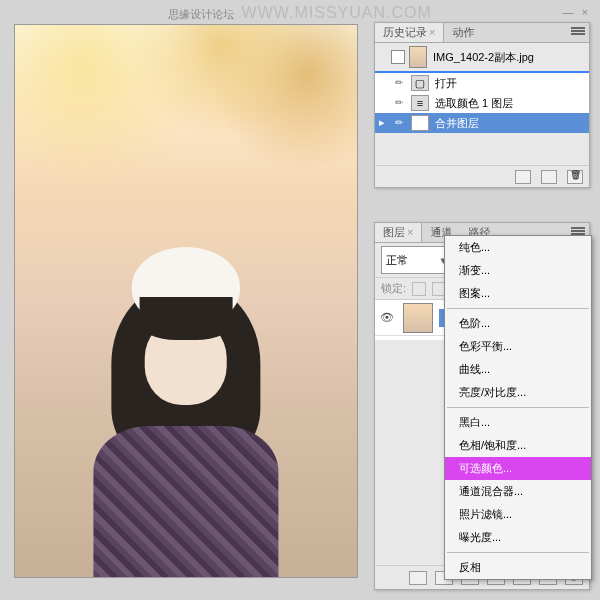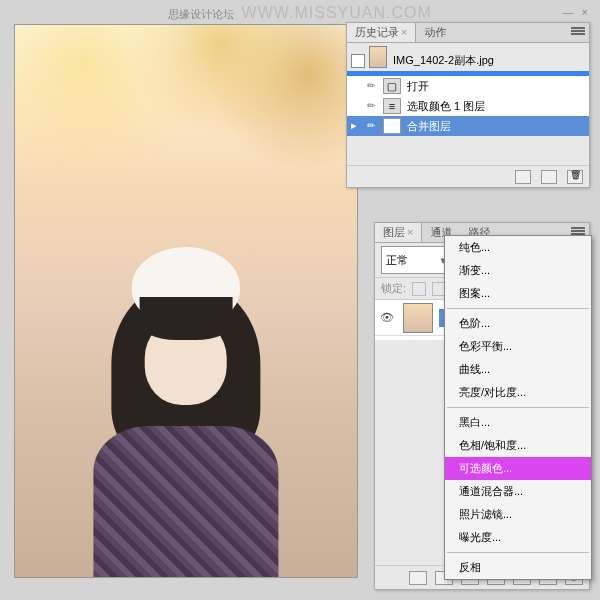--- a/index.html
+++ b/index.html
@@ -9,28 +9,28 @@
 .canvas{position:absolute;left:14px;top:24px;width:344px;height:554px;background:#fff;border:1px solid #999}
 .canvas-img{width:100%;height:100%;background:linear-gradient(180deg,#fef8e8 0%,#fde8c8 15%,#f5d9b5 30%,#e8ceb8 50%,#d8bfa8 70%,#c8af98 100%);position:relative;overflow:hidden}
 .foliage{position:absolute;top:0;left:0;right:0;height:35%;background:radial-gradient(circle at 20% 20%,#f8e088 0%,transparent 40%),radial-gradient(circle at 60% 10%,#e8c060 0%,transparent 35%),radial-gradient(circle at 85% 25%,#d8a850 0%,transparent 30%);opacity:0.7}
 .figure{position:absolute;bottom:0;left:50%;transform:translateX(-50%);width:75%;height:65%}
 .hat{position:absolute;top:8%;left:50%;transform:translateX(-50%);width:42%;height:22%;background:#f8f5f0;border-radius:50% 50% 45% 45%}
 .hair{position:absolute;top:18%;left:50%;transform:translateX(-50%);width:58%;height:50%;background:#2a2420;border-radius:45% 45% 30% 30%}
 .face{position:absolute;top:28%;left:50%;transform:translateX(-50%);width:32%;height:24%;background:#f2e0d0;border-radius:45%}
 .bangs{position:absolute;top:22%;left:50%;transform:translateX(-50%);width:36%;height:12%;background:#2a2420;border-radius:0 0 40% 40%}
 .scarf{position:absolute;bottom:0;left:50%;transform:translateX(-50%);width:72%;height:42%;background:repeating-linear-gradient(45deg,#5a4560 0 6px,#6b5570 6px 12px,#4a3550 12px 18px);border-radius:30% 30% 0 0}
 .panel{position:absolute;background:#e8e8e8;border:1px solid #aaa;box-shadow:1px 1px 3px rgba(0,0,0,0.2)}
-.history-panel{right:10px;top:22px;width:244px;height:166px}
+.history-panel{right:10px;top:22px;width:216px;height:166px}
 .panel-tabs{display:flex;background:#d8d8d8;border-bottom:1px solid #aaa;height:20px;align-items:center}
 .tab{padding:2px 8px;color:#555;cursor:pointer}
 .tab.active{background:#e8e8e8;border-right:1px solid #aaa}
 .tab-x{margin-left:2px;color:#999}
 .panel-menu{position:absolute;right:4px;top:4px;width:14px;height:10px;cursor:pointer}
 .panel-menu::before{content:"";position:absolute;width:100%;height:2px;background:#666;top:0;box-shadow:0 3px 0 #666,0 6px 0 #666}
-.history-file{display:flex;align-items:flex-end;padding:3px 4px;border-bottom:5px solid #3b82f6;background:#e8e8e8}
+.history-file{display:flex;align-items:center;padding:3px 16px;border-bottom:2px solid #3b82f6;background:#e8e8e8}
 .file-icon{width:14px;height:14px;background:#fff;border:1px solid #888;margin-right:4px}
 .file-thumb{width:18px;height:22px;background:linear-gradient(#f5d9b5,#d8bfa8);border:1px solid #888;margin-right:6px}
 .history-list{background:#fff}
 .history-item{display:flex;align-items:center;padding:2px 4px;height:20px}
 .history-item.selected{background:#5a8fd8;color:#fff}
 .hi-flag{width:14px;height:14px;margin-right:2px}
 .hi-brush{width:14px;height:14px;margin-right:2px;position:relative}
 .hi-brush::before{content:"✏";font-size:10px;color:#666}
 .history-item.selected .hi-brush::before{color:#fff}
 .hi-icon{width:18px;height:16px;background:#ddd;border:1px solid #999;margin-right:6px;display:flex;align-items:center;justify-content:center;font-size:9px}

